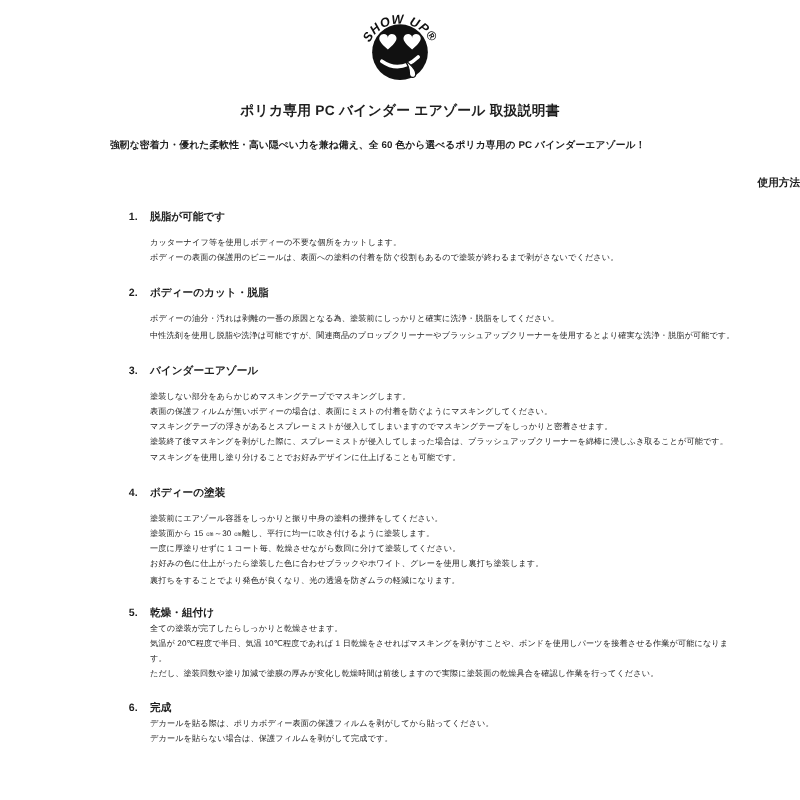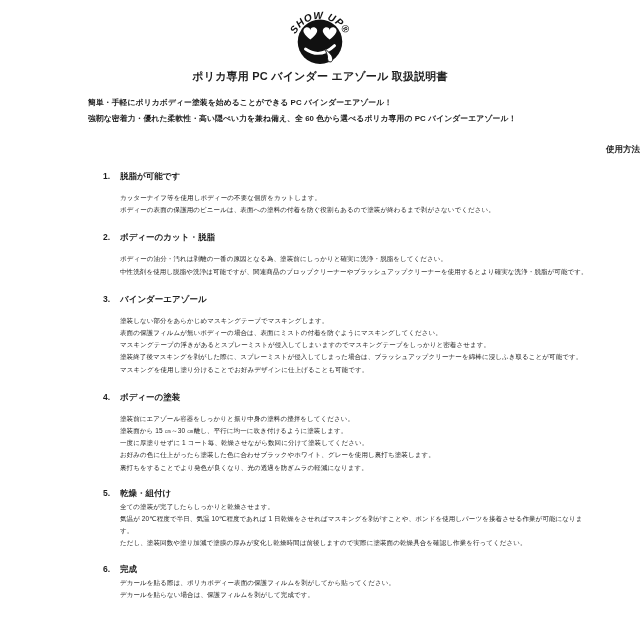--- a/index.html
+++ b/index.html
@@ -9,20 +9,21 @@
     background:#fff;
     overflow:hidden;
     font-family:"Liberation Sans","DejaVu Sans",sans-serif;
     color:#1e1e1e;
   }
   
   .logo-row{padding-top:3px;text-align:center;}
   .logo-row svg{display:inline-block;}
   
   .doc-title{
+    margin-top:12px;
     text-align:center;
     font-size:11px;
     font-weight:bold;
     line-height:14px;
     letter-spacing:.2px;
   }
   
   .intro{
     margin:12px 0 0 88px;
     font-size:7.8px;
@@ -79,21 +80,20 @@
       <path fill="#fff" transform="translate(24,24)" d="M8,4 C8,0.5 13,0 14.6,2.8 C16,5.2 14.8,8 8,13.8 C1.2,8 0,5.2 1.4,2.8 C3,0 8,0.5 8,4 Z"></path>
       <path fill="#fff" transform="translate(44,24)" d="M8,4 C8,0.5 13,0 14.6,2.8 C16,5.2 14.8,8 8,13.8 C1.2,8 0,5.2 1.4,2.8 C3,0 8,0.5 8,4 Z"></path>
       <path d="M 27 47.5 Q 42 58 57 44" fill="none" stroke="#fff" stroke-width="3" stroke-linecap="round"></path>
       <path d="M 47.5 47.5 C 51 51 55.5 54 55 58.5 C 54.6 62 49.8 61.5 49.8 57.5 C 49.8 53.5 48.5 50.5 47 48.2 Z" fill="#fff" stroke="#111" stroke-width="1"></path>
     </svg>
   </div>
 
   <div class="doc-title">ポリカ専用 PC バインダー エアゾール 取扱説明書</div>
 
   <div class="intro">
-      <div class="intro-line">簡単・手軽にポリカボディー塗装を始めることができる PC バインダーエアゾール！</div>
       <div class="intro-line">強靭な密着力・優れた柔軟性・高い隠ぺい力を兼ね備え、全 60 色から選べるポリカ専用の PC バインダーエアゾール！</div>
     </div>
 
   <div class="usage-heading">使用方法</div>
 
   <div class="sections">
     <div class="section">
       <div class="sec-head">
         <span class="sec-num">1.</span>
         <span class="sec-title">脱脂が可能です</span>

